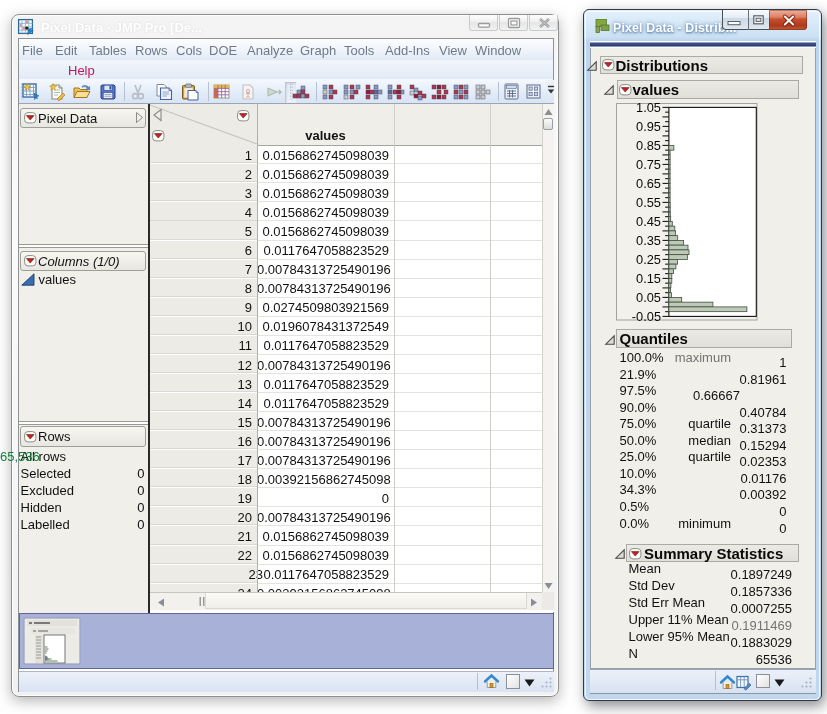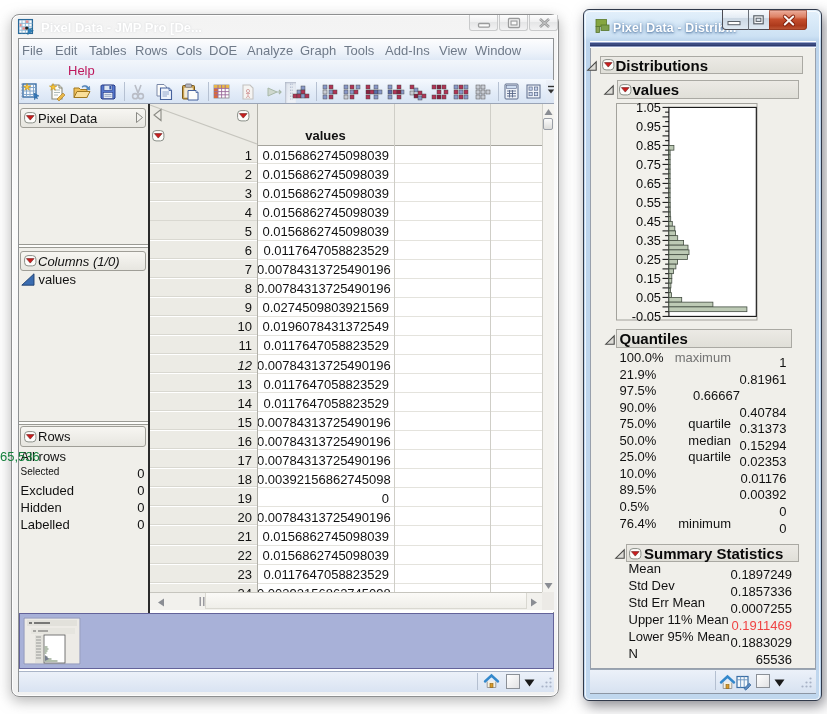--- a/index.html
+++ b/index.html
@@ -254,21 +254,21 @@
 <div class="txt" style="left:38.5px;top:271.5px;font-size:13px;color:#111;">values</div>
 <div class="abs" style="left:18.5px;top:421px;width:129.5px;height:4px;border-top:1px solid #9a9a94;border-bottom:1px solid #9a9a94;background:#fdfdfb;"></div>
 <div class="abs" style="left:20px;top:426px;width:125.5px;height:20.5px;border:1px solid #9f9e97;border-radius:3px;background:linear-gradient(#f7f6f2,#e7e6e0);"></div>
 <svg class="abs" style="left:23.5px;top:430.5px" width="12.5" height="11.5" viewBox="0 0 12.5 11.5">
     <rect x="0.6" y="0.6" width="11.3" height="10.3" rx="3.4" fill="#fdfdfb" stroke="#8a8f88" stroke-width="1"></rect>
     <path d="M2.4 3.6 L10.1 3.6 L6.25 8.1 Z" fill="#cc1f1f" stroke="#5a1010" stroke-width="0.55"></path>
   </svg>
 <div class="txt" style="left:38px;top:429px;font-size:13px;color:#111;">Rows</div>
 <div class="txt" style="left:20.5px;top:448.5px;font-size:13px;color:#111;">All rows</div>
 <div class="txt" style="left:0;top:448.5px;width:144.5px;font-size:13px;color:#15803d;">65,536</div>
-<div class="txt" style="left:20.5px;top:465.5px;font-size:10px;color:#111;">Selected</div>
+<div class="txt" style="left:20.5px;top:465.5px;font-size:13px;color:#111;">Selected</div>
 <div class="txt" style="left:0;top:465.5px;width:144.5px;text-align:right;font-size:13px;color:#111;">0</div>
 <div class="txt" style="left:20.5px;top:482.5px;font-size:13px;color:#111;">Excluded</div>
 <div class="txt" style="left:0;top:482.5px;width:144.5px;text-align:right;font-size:13px;color:#111;">0</div>
 <div class="txt" style="left:20.5px;top:499.5px;font-size:13px;color:#111;">Hidden</div>
 <div class="txt" style="left:0;top:499.5px;width:144.5px;text-align:right;font-size:13px;color:#111;">0</div>
 <div class="txt" style="left:20.5px;top:516.5px;font-size:13px;color:#111;">Labelled</div>
 <div class="txt" style="left:0;top:516.5px;width:144.5px;text-align:right;font-size:13px;color:#111;">0</div>
 <div class="abs" style="left:150px;top:104.2px;width:403.5px;height:507.8px;background:#ffffff;"></div>
 <div class="abs" style="left:150px;top:104.3px;width:403.5px;height:41px;background:#efeee8;"></div>
 <div class="abs" style="left:150px;top:104.3px;width:107px;height:41px;background:#ecebe5;"></div>
@@ -327,21 +327,21 @@
     <div class="txt" style="left:107px;top:155.1px;width:132px;text-align:right;font-size:13px;color:#111;">0.0274509803921569</div>
     <div class="abs" style="left:0;top:171.5px;width:107px;height:18.06px;background:#ecebe5;border-bottom:1px solid #d9d8d1;"></div>
     <div class="txt" style="left:0;top:174.1px;width:102px;text-align:right;font-size:13px;color:#111;">10</div>
     <div class="abs" style="left:107px;top:189.6px;width:296.5px;height:1px;background:#e4e3dd;"></div>
     <div class="txt" style="left:107px;top:174.1px;width:132px;text-align:right;font-size:13px;color:#111;">0.0196078431372549</div>
     <div class="abs" style="left:0;top:190.6px;width:107px;height:18.06px;background:#ecebe5;border-bottom:1px solid #d9d8d1;"></div>
     <div class="txt" style="left:0;top:193.2px;width:102px;text-align:right;font-size:13px;color:#111;">11</div>
     <div class="abs" style="left:107px;top:208.7px;width:296.5px;height:1px;background:#e4e3dd;"></div>
     <div class="txt" style="left:107px;top:193.2px;width:132px;text-align:right;font-size:13px;color:#111;">0.0117647058823529</div>
     <div class="abs" style="left:0;top:209.7px;width:107px;height:18.06px;background:#ecebe5;border-bottom:1px solid #d9d8d1;"></div>
-    <div class="txt" style="left:0;top:212.3px;width:102px;text-align:right;font-size:13px;color:#111;font-style:italic;">12</div>
+    <div class="txt" style="left:0;top:212.3px;width:102px;text-align:right;font-size:13px;color:#111;">12</div>
     <div class="abs" style="left:107px;top:227.7px;width:296.5px;height:1px;background:#e4e3dd;"></div>
     <div class="txt" style="left:107px;top:212.3px;width:132px;text-align:right;font-size:13px;color:#111;">0.00784313725490196</div>
     <div class="abs" style="left:0;top:228.7px;width:107px;height:18.06px;background:#ecebe5;border-bottom:1px solid #d9d8d1;"></div>
     <div class="txt" style="left:0;top:231.3px;width:102px;text-align:right;font-size:13px;color:#111;">13</div>
     <div class="abs" style="left:107px;top:246.8px;width:296.5px;height:1px;background:#e4e3dd;"></div>
     <div class="txt" style="left:107px;top:231.3px;width:132px;text-align:right;font-size:13px;color:#111;">0.0117647058823529</div>
     <div class="abs" style="left:0;top:247.8px;width:107px;height:18.06px;background:#ecebe5;border-bottom:1px solid #d9d8d1;"></div>
     <div class="txt" style="left:0;top:250.4px;width:102px;text-align:right;font-size:13px;color:#111;">14</div>
     <div class="abs" style="left:107px;top:265.8px;width:296.5px;height:1px;background:#e4e3dd;"></div>
     <div class="txt" style="left:107px;top:250.4px;width:132px;text-align:right;font-size:13px;color:#111;">0.0117647058823529</div>
@@ -371,21 +371,21 @@
     <div class="txt" style="left:107px;top:364.7px;width:132px;text-align:right;font-size:13px;color:#111;">0.00784313725490196</div>
     <div class="abs" style="left:0;top:381.2px;width:107px;height:18.06px;background:#ecebe5;border-bottom:1px solid #d9d8d1;"></div>
     <div class="txt" style="left:0;top:383.8px;width:102px;text-align:right;font-size:13px;color:#111;">21</div>
     <div class="abs" style="left:107px;top:399.3px;width:296.5px;height:1px;background:#e4e3dd;"></div>
     <div class="txt" style="left:107px;top:383.8px;width:132px;text-align:right;font-size:13px;color:#111;">0.0156862745098039</div>
     <div class="abs" style="left:0;top:400.3px;width:107px;height:18.06px;background:#ecebe5;border-bottom:1px solid #d9d8d1;"></div>
     <div class="txt" style="left:0;top:402.9px;width:102px;text-align:right;font-size:13px;color:#111;">22</div>
     <div class="abs" style="left:107px;top:418.3px;width:296.5px;height:1px;background:#e4e3dd;"></div>
     <div class="txt" style="left:107px;top:402.9px;width:132px;text-align:right;font-size:13px;color:#111;">0.0156862745098039</div>
     <div class="abs" style="left:0;top:419.3px;width:107px;height:18.06px;background:#ecebe5;border-bottom:1px solid #d9d8d1;"></div>
-    <div class="txt" style="left:0;top:421.9px;width:102px;text-align:right;font-size:13px;color:#111;">23</div>
+    <div class="txt" style="left:11px;top:421.9px;width:102px;text-align:right;font-size:13px;color:#111;">23</div>
     <div class="abs" style="left:107px;top:437.4px;width:296.5px;height:1px;background:#e4e3dd;"></div>
     <div class="txt" style="left:107px;top:421.9px;width:132px;text-align:right;font-size:13px;color:#111;">0.0117647058823529</div>
     <div class="abs" style="left:0;top:438.4px;width:107px;height:18.06px;background:#ecebe5;border-bottom:1px solid #d9d8d1;"></div>
     <div class="txt" style="left:0;top:441.0px;width:102px;text-align:right;font-size:13px;color:#111;">24</div>
     <div class="txt" style="left:107px;top:441.0px;width:132px;text-align:right;font-size:13px;color:#111;">0.00392156862745098</div>
   </div>
 <div class="abs" style="left:256.8px;top:104.3px;width:1px;height:488.1px;background:#b1b0a9;"></div>
 <div class="abs" style="left:393.8px;top:104.3px;width:1px;height:488.1px;background:#cfcec7;"></div>
 <div class="abs" style="left:489.8px;top:104.3px;width:1px;height:488.1px;background:#cfcec7;"></div>
 <div class="abs" style="left:541.5px;top:104.3px;width:12px;height:488.1px;background:#f4f3ef;border-left:1px solid #d2d1ca;"></div>
@@ -599,44 +599,44 @@
 <div class="txt" style="left:631px;top:416.2px;width:100px;text-align:right;font-size:13px;color:#111;">quartile</div>
 <div class="txt" style="left:646.5px;top:421.2px;width:140px;text-align:right;font-size:13px;color:#111;">0.31373</div>
 <div class="txt" style="left:619.5px;top:432.8px;font-size:13px;color:#111;">50.0%</div>
 <div class="txt" style="left:631px;top:432.8px;width:100px;text-align:right;font-size:13px;color:#111;">median</div>
 <div class="txt" style="left:646.5px;top:437.8px;width:140px;text-align:right;font-size:13px;color:#111;">0.15294</div>
 <div class="txt" style="left:619.5px;top:449.3px;font-size:13px;color:#111;">25.0%</div>
 <div class="txt" style="left:631px;top:449.3px;width:100px;text-align:right;font-size:13px;color:#111;">quartile</div>
 <div class="txt" style="left:646.5px;top:454.3px;width:140px;text-align:right;font-size:13px;color:#111;">0.02353</div>
 <div class="txt" style="left:619.5px;top:465.9px;font-size:13px;color:#111;">10.0%</div>
 <div class="txt" style="left:646.5px;top:470.9px;width:140px;text-align:right;font-size:13px;color:#111;">0.01176</div>
-<div class="txt" style="left:619.5px;top:482.4px;font-size:13px;color:#111;">89.5%</div>
+<div class="txt" style="left:619.5px;top:482.4px;font-size:13px;color:#111;">34.3%</div>
 <div class="txt" style="left:646.5px;top:487.4px;width:140px;text-align:right;font-size:13px;color:#111;">0.00392</div>
 <div class="txt" style="left:619.5px;top:499.0px;font-size:13px;color:#111;">0.5%</div>
 <div class="txt" style="left:646.5px;top:504.0px;width:140px;text-align:right;font-size:13px;color:#111;">0</div>
-<div class="txt" style="left:619.5px;top:515.5px;font-size:13px;color:#111;">76.4%</div>
+<div class="txt" style="left:619.5px;top:515.5px;font-size:13px;color:#111;">0.0%</div>
 <div class="txt" style="left:631px;top:515.5px;width:100px;text-align:right;font-size:13px;color:#111;">minimum</div>
 <div class="txt" style="left:646.5px;top:520.5px;width:140px;text-align:right;font-size:13px;color:#111;">0</div>
 <div class="abs" style="left:625.5px;top:543.5px;width:173px;height:18.5px;border:1px solid #aaa9a3;background:linear-gradient(#eceae5,#e0dfd8);"></div>
 <div class="txt" style="left:644px;top:544.7px;font-size:15px;font-weight:bold;color:#0a0a0a;">Summary Statistics</div>
 <svg class="abs" style="left:614.5px;top:549px" width="10" height="10" viewBox="0 0 10 10">
     <path d="M0.8 9.2 L9.2 9.2 L9.2 0.8 Z" fill="#dddcd7" stroke="#4a4a48" stroke-width="1.1"></path>
   </svg>
 <svg class="abs" style="left:628.5px;top:547.5px" width="12.5" height="11.5" viewBox="0 0 12.5 11.5">
     <rect x="0.6" y="0.6" width="11.3" height="10.3" rx="3.4" fill="#fdfdfb" stroke="#8a8f88" stroke-width="1"></rect>
     <path d="M2.4 3.6 L10.1 3.6 L6.25 8.1 Z" fill="#cc1f1f" stroke="#5a1010" stroke-width="0.55"></path>
   </svg>
 <div class="txt" style="left:628.5px;top:560.5px;font-size:13px;color:#111;">Mean</div>
 <div class="txt" style="left:652px;top:566.5px;width:140px;text-align:right;font-size:13px;color:#111;">0.1897249</div>
 <div class="txt" style="left:628.5px;top:577.5px;font-size:13px;color:#111;">Std Dev</div>
 <div class="txt" style="left:652px;top:583.5px;width:140px;text-align:right;font-size:13px;color:#111;">0.1857336</div>
 <div class="txt" style="left:628.5px;top:594.5px;font-size:13px;color:#111;">Std Err Mean</div>
 <div class="txt" style="left:652px;top:600.5px;width:140px;text-align:right;font-size:13px;color:#111;">0.0007255</div>
 <div class="txt" style="left:628.5px;top:611.5px;font-size:13px;color:#111;">Upper 11% Mean</div>
-<div class="txt" style="left:652px;top:617.5px;width:140px;text-align:right;font-size:13px;color:#ef4444;">0.1911469</div>
+<div class="txt" style="left:652px;top:617.5px;width:140px;text-align:right;font-size:13px;color:#737373;">0.1911469</div>
 <div class="txt" style="left:628.5px;top:628.5px;font-size:13px;color:#111;">Lower 95% Mean</div>
 <div class="txt" style="left:652px;top:634.5px;width:140px;text-align:right;font-size:13px;color:#111;">0.1883029</div>
 <div class="txt" style="left:628.5px;top:645.5px;font-size:13px;color:#111;">N</div>
 <div class="txt" style="left:652px;top:651.5px;width:140px;text-align:right;font-size:13px;color:#111;">65536</div>
 <div class="abs" style="left:589.5px;top:668.5px;width:226px;height:25px;background:linear-gradient(#ecf1f9,#d7e2f1);border-top:1px solid #9aa6b4;border-bottom:1px solid #8c96a4;"></div>
 <div class="abs" style="left:714.5px;top:671px;width:1px;height:19px;background:#b4bfd0;"></div>
 <svg class="abs" style="left:719.5px;top:674.5px" width="15" height="15" viewBox="0 0 15 15">
     <path d="M1 7.5 L7.5 1.5 L14 7.5" fill="none" stroke="#3388cc" stroke-width="2.4" stroke-linecap="round"></path>
     <path d="M3.2 7.5 V13.5 H11.8 V7.5" fill="#f5f0e0" stroke="#888" stroke-width="0.8"></path>
     <rect x="6" y="9.5" width="3" height="4" fill="#d89a2a" stroke="#8a6010" stroke-width="0.6"></rect>

